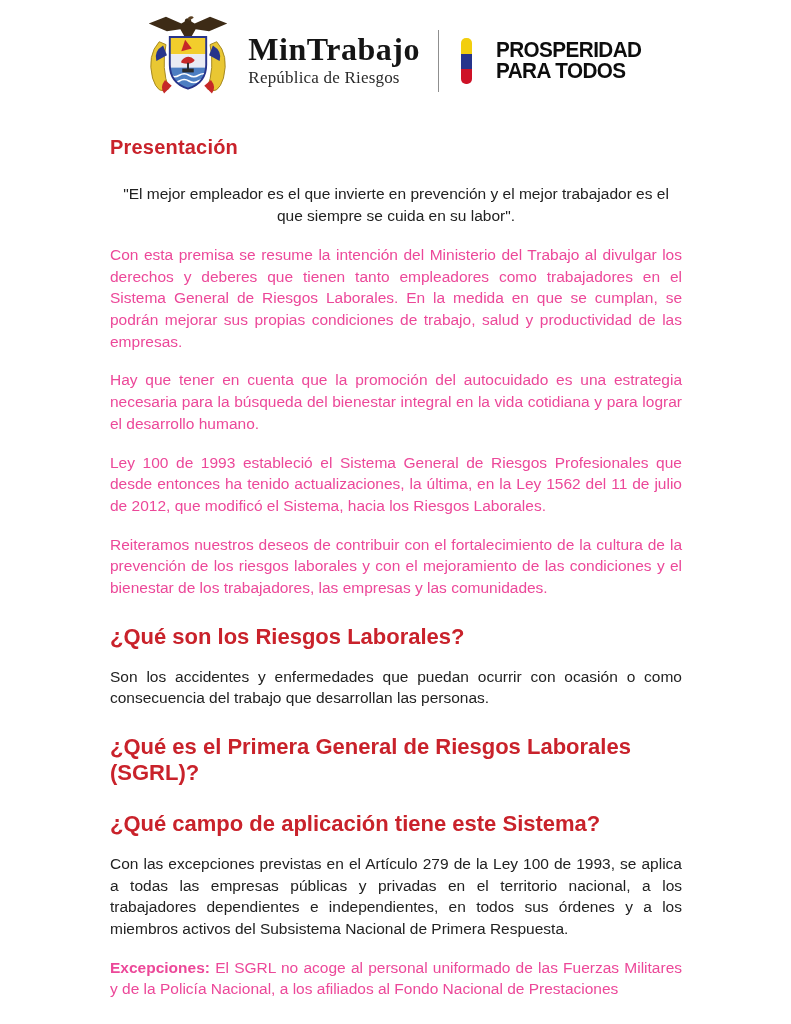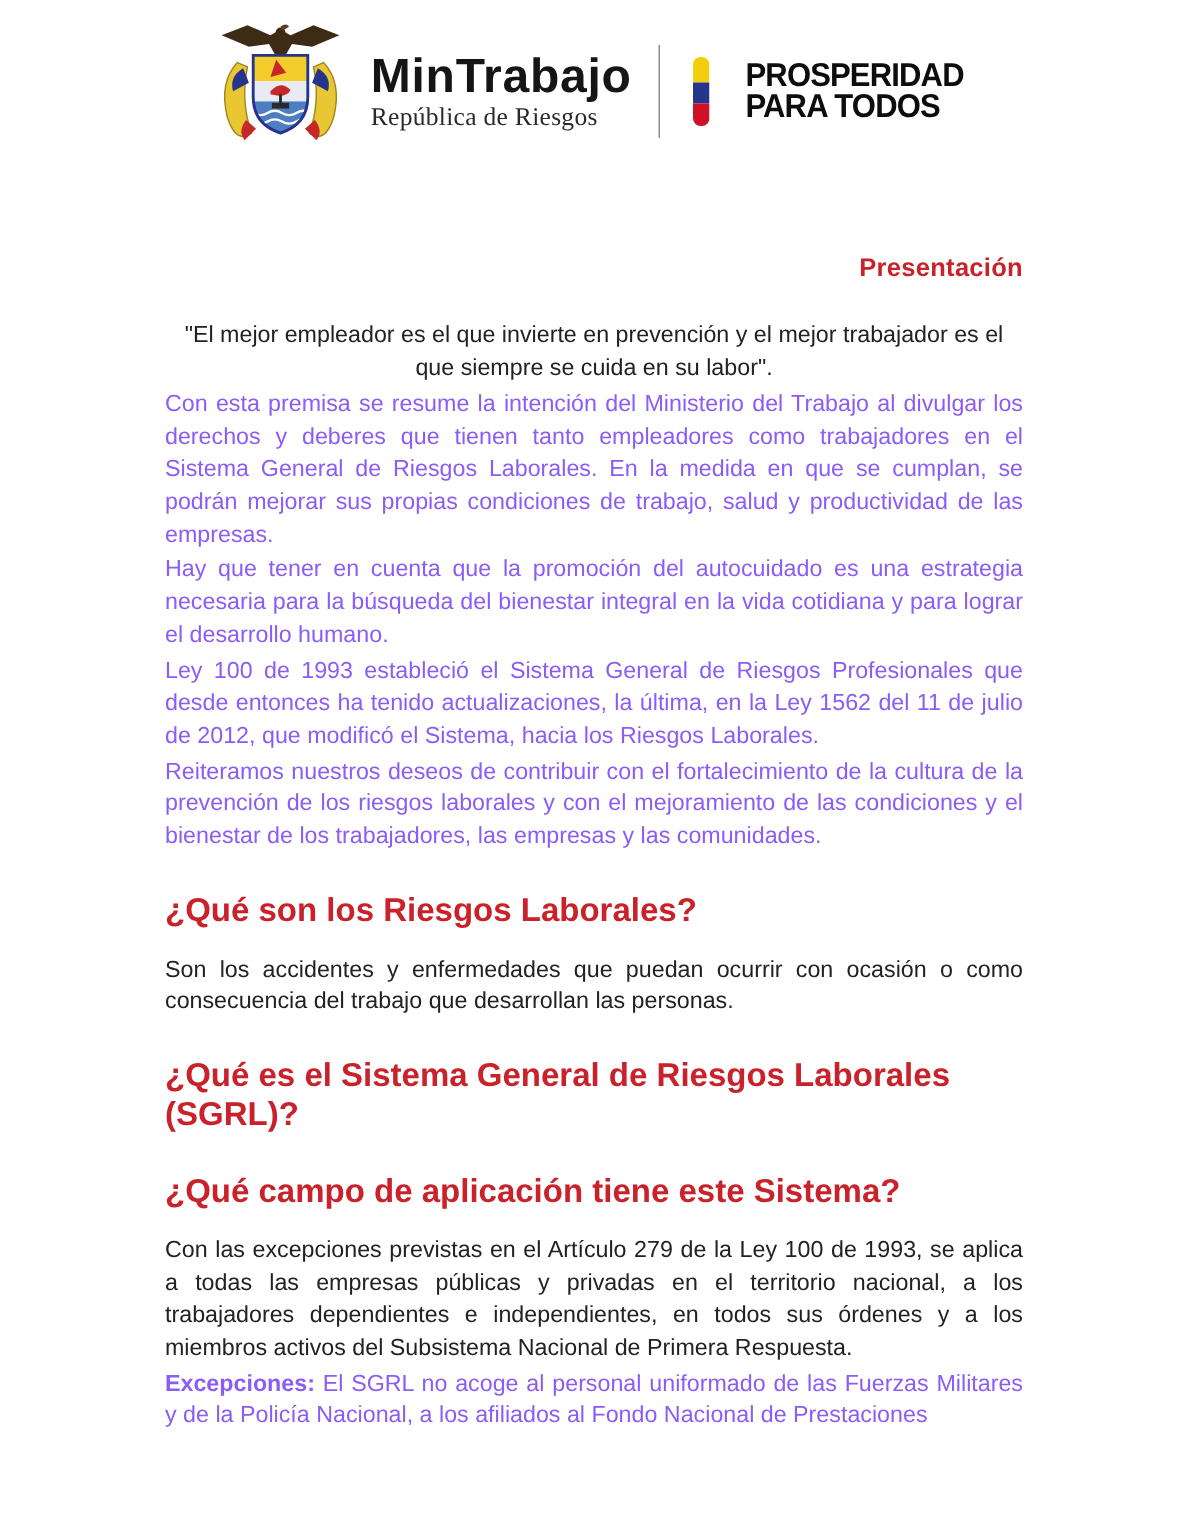--- a/index.html
+++ b/index.html
@@ -10,21 +10,21 @@
     position:relative; overflow:hidden;
   }
   
   .header {
     display:flex; justify-content:center; align-items:center;
     padding-top:13px; gap:0;
   }
   .arms { flex:0 0 auto; margin-right:12px; }
   .ministry-text { display:flex; flex-direction:column; align-items:flex-start; }
   .mintrabajo {
-    font-family:Liberation Sans, sans-serif; font-weight:bold;
+    font-family:Liberation Serif, serif; font-weight:bold;
     font-size:32px; color:#151515; line-height:1.05; letter-spacing:0.5px;
   }
   .ministry-sub {
     font-family:"Liberation Serif", serif; font-size:17px; color:#2a2a2a;
     margin-top:1px; letter-spacing:0.2px;
   }
   .header-divider { width:1px; height:62px; background:#8f8f8f; margin:0 22px 0 18px; }
   .brand { display:flex; align-items:center; gap:24px; }
   .brand-flagbar {
     width:11px; height:46px; display:flex; flex-direction:column;
@@ -33,30 +33,30 @@
   .fb-yellow { flex:1.15; }
   .fb-blue  { flex:1; }
   .fb-red   { flex:1; }
   .brand-text {
     font-weight:bold; color:#0d0d0d; font-size:22px; line-height:0.95;
     letter-spacing:-0.6px; transform:scaleX(0.94); transform-origin:left center;
   }
   
   .main { padding:0 109px 0 110px; }
   .doc-title {
-    text-align:right; color:#C9222B; font-weight:bold; font-size:17px;
-    margin-top:60px; letter-spacing:0.2px;
+    text-align:left; color:#C9222B; font-weight:bold; font-size:20px;
+    margin-top:28px; letter-spacing:0.2px;
   }
   .quote {
     text-align:center; font-size:15.5px; line-height:1.42; margin-top:24px;
     padding:0 6px; color:#222;
   }
   .para {
-    text-align:justify; font-size:15.5px; line-height:1.40; margin-top:2px;
-    color:#8b5cf6;
+    text-align:justify; font-size:15.5px; line-height:1.40; margin-top:17px;
+    color:#ec4899;
   }
   .sec-head {
     color:#C9222B; font-weight:bold; font-size:22px; margin-top:25px;
   }
   .sec-body {
     text-align:justify; font-size:15.5px; line-height:1.40; margin-top:16px;
     color:#222;
   }
   .lead { font-weight:bold; }
 </style>
@@ -130,21 +130,21 @@
     <p class="para">Hay que tener en cuenta que la promoción del autocuidado es una estrategia necesaria para la búsqueda del bienestar integral en la vida cotidiana y para lograr el desarrollo humano.</p>
     <p class="para">Ley 100 de 1993 estableció el Sistema General de Riesgos Profesionales que desde entonces ha tenido actualizaciones, la última, en la Ley 1562 del 11 de julio de 2012, que modificó el Sistema, hacia los Riesgos Laborales.</p>
     <p class="para">Reiteramos nuestros deseos de contribuir con el fortalecimiento de la cultura de la prevención de los riesgos laborales y con el mejoramiento de las condiciones y el bienestar de los trabajadores, las empresas y las comunidades.</p>
 
     <div>
       <h2 class="sec-head">¿Qué son los Riesgos Laborales?</h2>
       <p class="sec-body">Son los accidentes y enfermedades que puedan ocurrir con ocasión o como consecuencia del trabajo que desarrollan las personas.</p>
     </div>
 
     <div>
-      <h2 class="sec-head">¿Qué es el Sistema General de Riesgos Laborales (SGRL)?</h2>
+      <h2 class="sec-head">¿Qué es el Primera General de Riesgos Laborales (SGRL)?</h2>
     </div>
 
     <div>
       <h2 class="sec-head">¿Qué campo de aplicación tiene este Sistema?</h2>
       <p class="sec-body">Con las excepciones previstas en el Artículo 279 de la Ley 100 de 1993, se aplica a todas las empresas públicas y privadas en el territorio nacional, a los trabajadores dependientes e independientes, en todos sus órdenes y a los miembros activos del Subsistema Nacional de Primera Respuesta.</p>
     </div>
 
     <p class="para">
       <span class="lead">Excepciones:</span>
       <span>El SGRL no acoge al personal uniformado de las Fuerzas Militares y de la Policía Nacional, a los afiliados al Fondo Nacional de Prestaciones</span>

